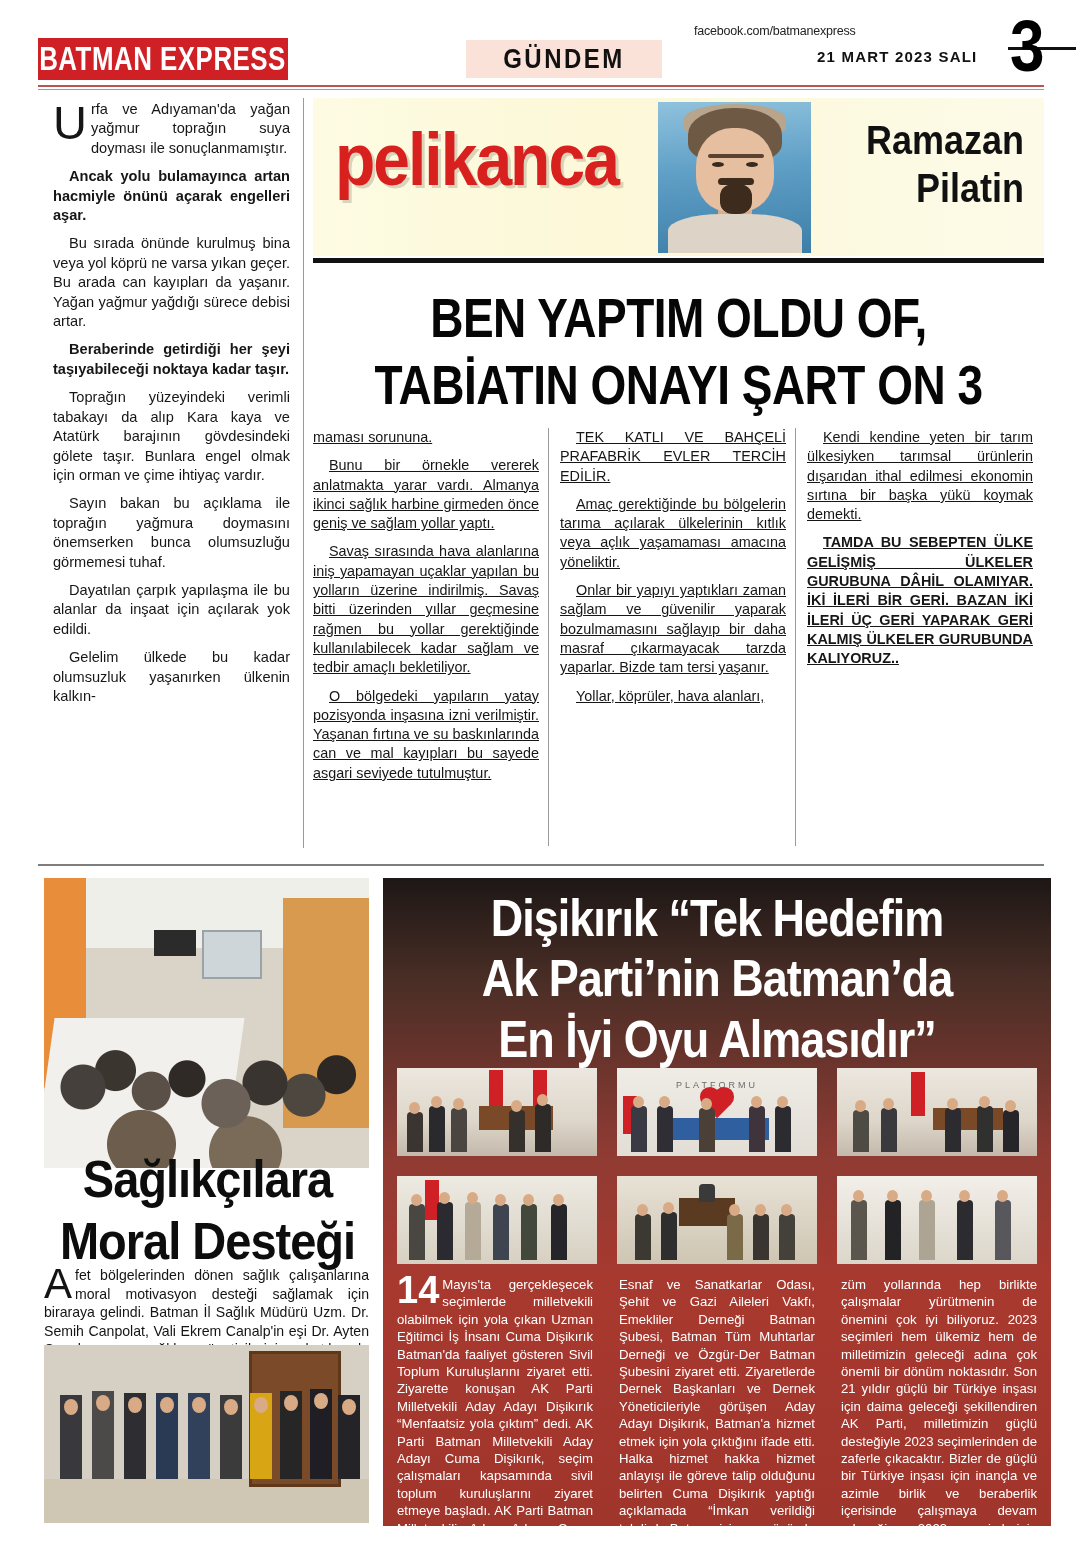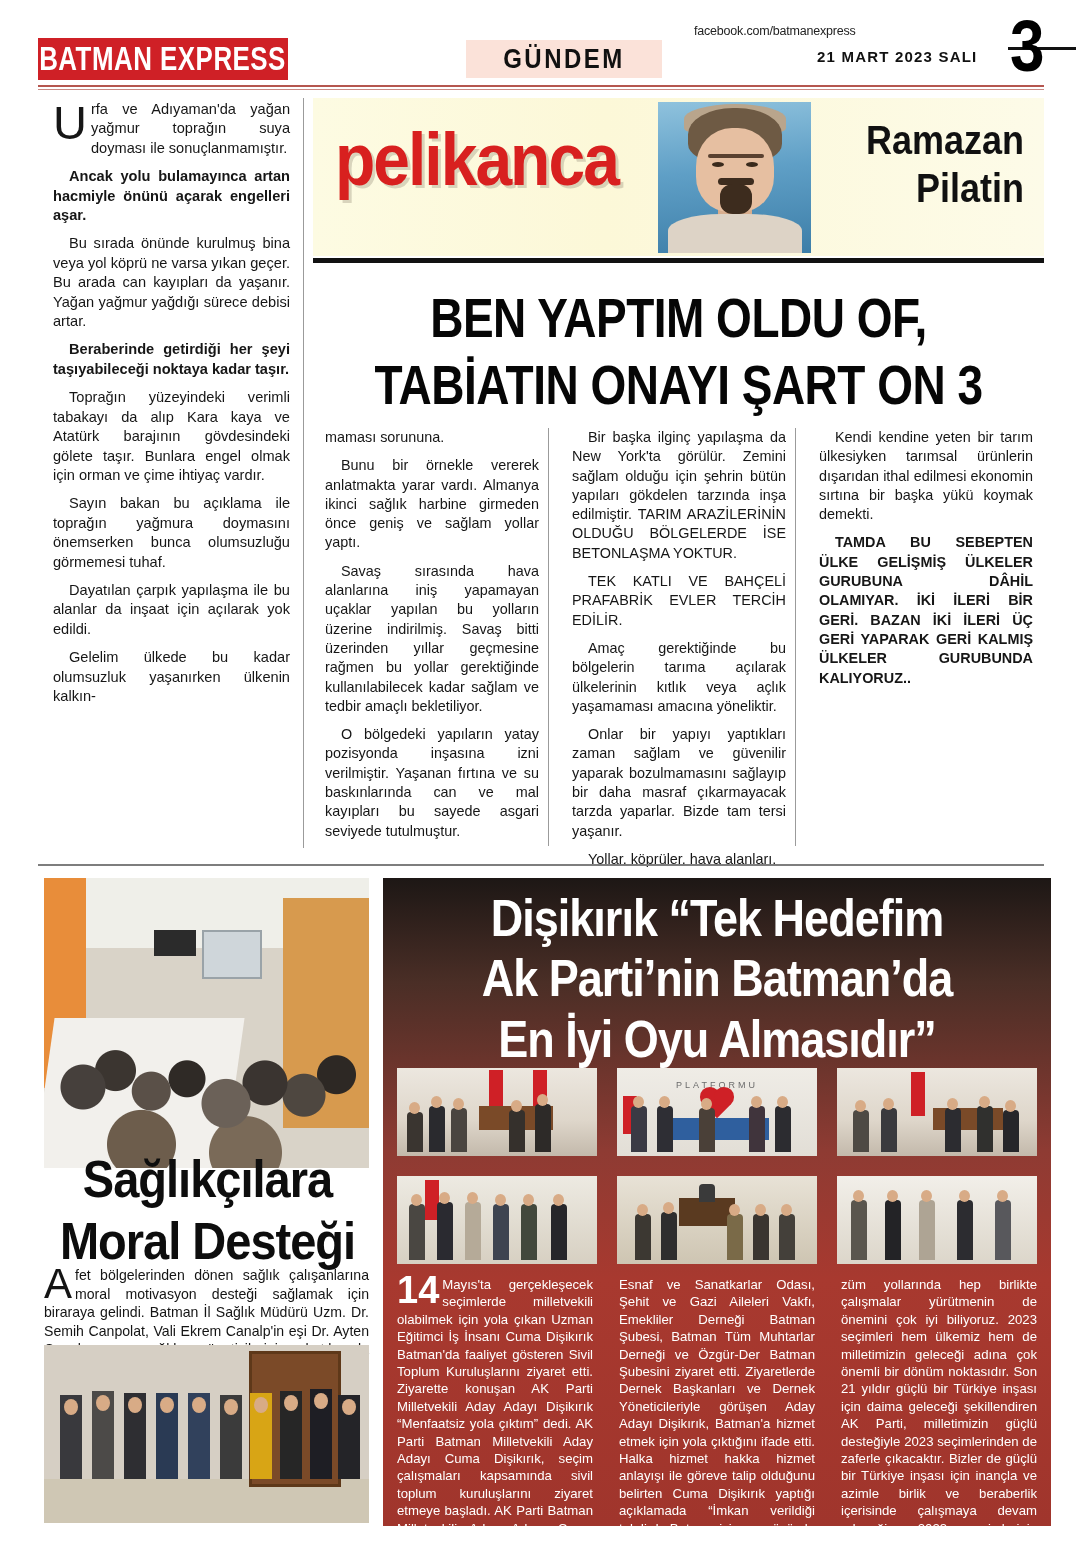--- a/index.html
+++ b/index.html
@@ -123,21 +123,21 @@
 
   
   .art-cols{position:absolute;left:313px;top:428px;width:731px;height:420px;}
   .art-col{
     position:absolute;top:0;width:226px;
     font-size:14.4px;line-height:19.3px;text-align:justify;color:#161616;
   }
   .art-col.c1{left:0;}
   .art-col.c2{left:247px;}
   .art-col.c3{left:494px;}
-  .art-col p{margin:0 0 9px 12px;text-indent:16px;}
+  .art-col p{margin:0 0 9px 0;text-indent:16px;text-decoration:underline;}
   .art-col p.caps{text-indent:0;}
   .art-col p.bold{font-weight:bold;}
   .vdiv{position:absolute;top:428px;width:1px;height:418px;background:#9b9b9b;}
   .vdiv.v1{left:548px;}
   .vdiv.v2{left:795px;}
 
   .rule-bottom{position:absolute;left:38px;top:864px;width:1006px;height:2px;background:#7e7e7e;}
   .photo1{
     position:absolute;left:44px;top:878px;width:325px;height:290px;
     background:#d9d3c8;overflow:hidden;
@@ -285,21 +285,20 @@
   </div>
 
   <div class="art-cols">
     <div class="art-col c1">
       <p class="caps">maması sorununa.</p>
       <p>Bunu bir örnekle vererek anlatmakta yarar vardı. Almanya ikinci sağlık harbine girmeden önce geniş ve sağlam yollar yaptı.</p>
       <p>Savaş sırasında hava alanlarına iniş yapamayan uçaklar yapılan bu yolların üzerine indirilmiş. Savaş bitti üzerinden yıllar geçmesine rağmen bu yollar gerektiğinde kullanılabilecek kadar sağlam ve tedbir amaçlı bekletiliyor.</p>
       <p>O bölgedeki yapıların yatay pozisyonda inşasına izni verilmiştir. Yaşanan fırtına ve su baskınlarında can ve mal kayıpları bu sayede asgari seviyede tutulmuştur.</p>
     </div>
     <div class="art-col c2">
-      <p>Bir başka ilginç yapılaşma da New York'ta görülür. Zemini sağlam olduğu için şehrin bütün yapıları gökdelen tarzında inşa edilmiştir. TARIM ARAZİLERİNİN OLDUĞU BÖLGELERDE İSE BETONLAŞMA YOKTUR.</p>
       <p>TEK KATLI VE BAHÇELİ PRAFABRİK EVLER TERCİH EDİLİR.</p>
       <p>Amaç gerektiğinde bu bölgelerin tarıma açılarak ülkelerinin kıtlık veya açlık yaşamaması amacına yöneliktir.</p>
       <p>Onlar bir yapıyı yaptıkları zaman sağlam ve güvenilir yaparak bozulmamasını sağlayıp bir daha masraf çıkarmayacak tarzda yaparlar. Bizde tam tersi yaşanır.</p>
       <p>Yollar, köprüler, hava alanları,</p>
     </div>
     <div class="art-col c3">
       <p>Kendi kendine yeten bir tarım ülkesiyken tarımsal ürünlerin dışarıdan ithal edilmesi ekonomin sırtına bir başka yükü koymak demekti.</p>
       <p class="bold">TAMDA BU SEBEPTEN ÜLKE GELİŞMİŞ ÜLKELER GURUBUNA DÂHİL OLAMIYAR. İKİ İLERİ BİR GERİ. BAZAN İKİ İLERİ ÜÇ GERİ YAPARAK GERİ KALMIŞ ÜLKELER GURUBUNDA KALIYORUZ..</p>
     </div>
   </div>

